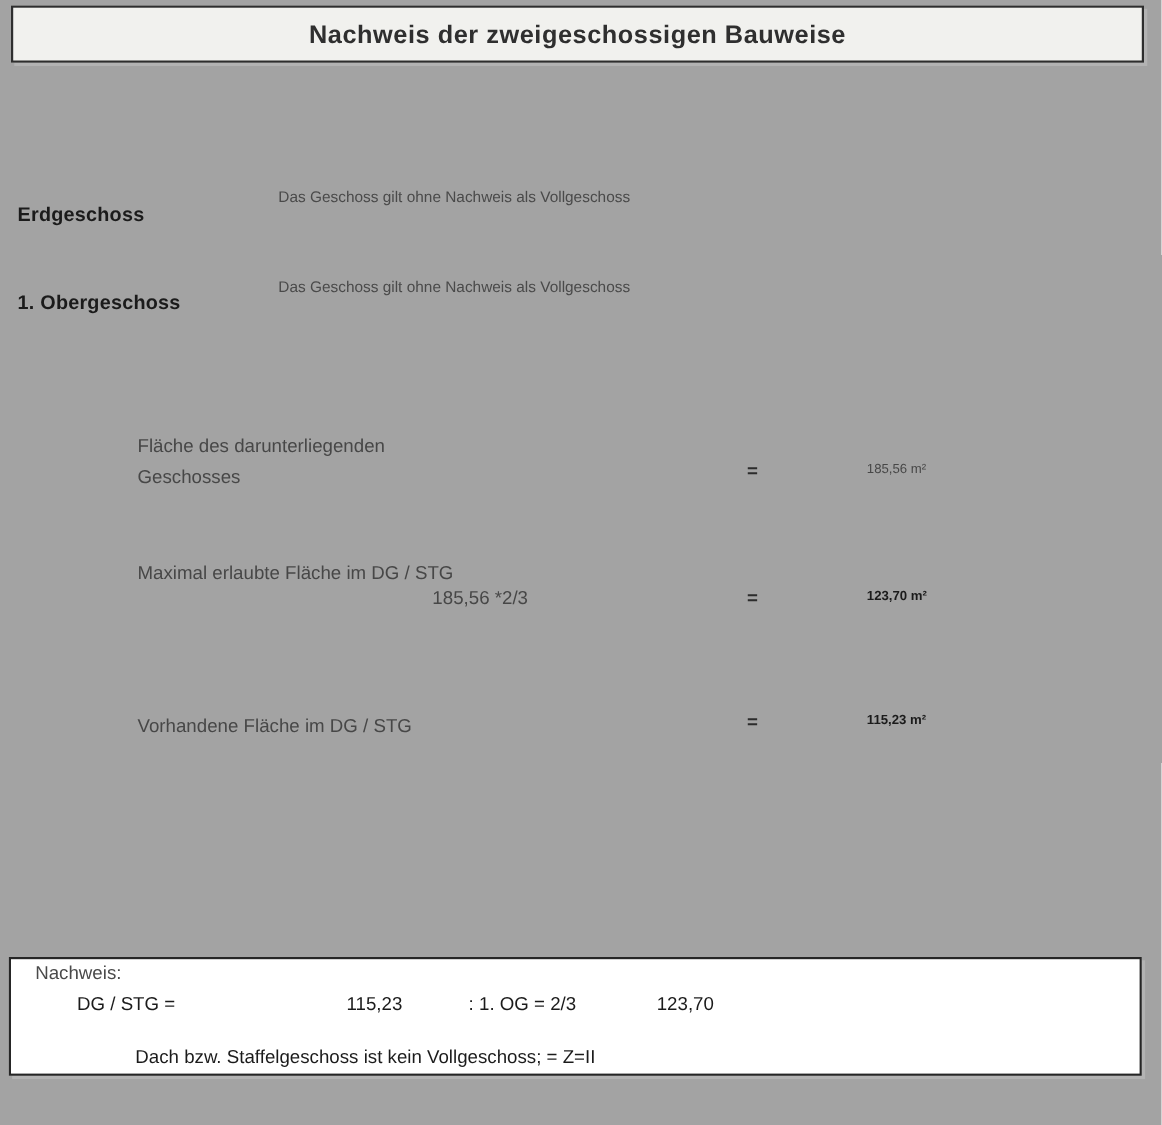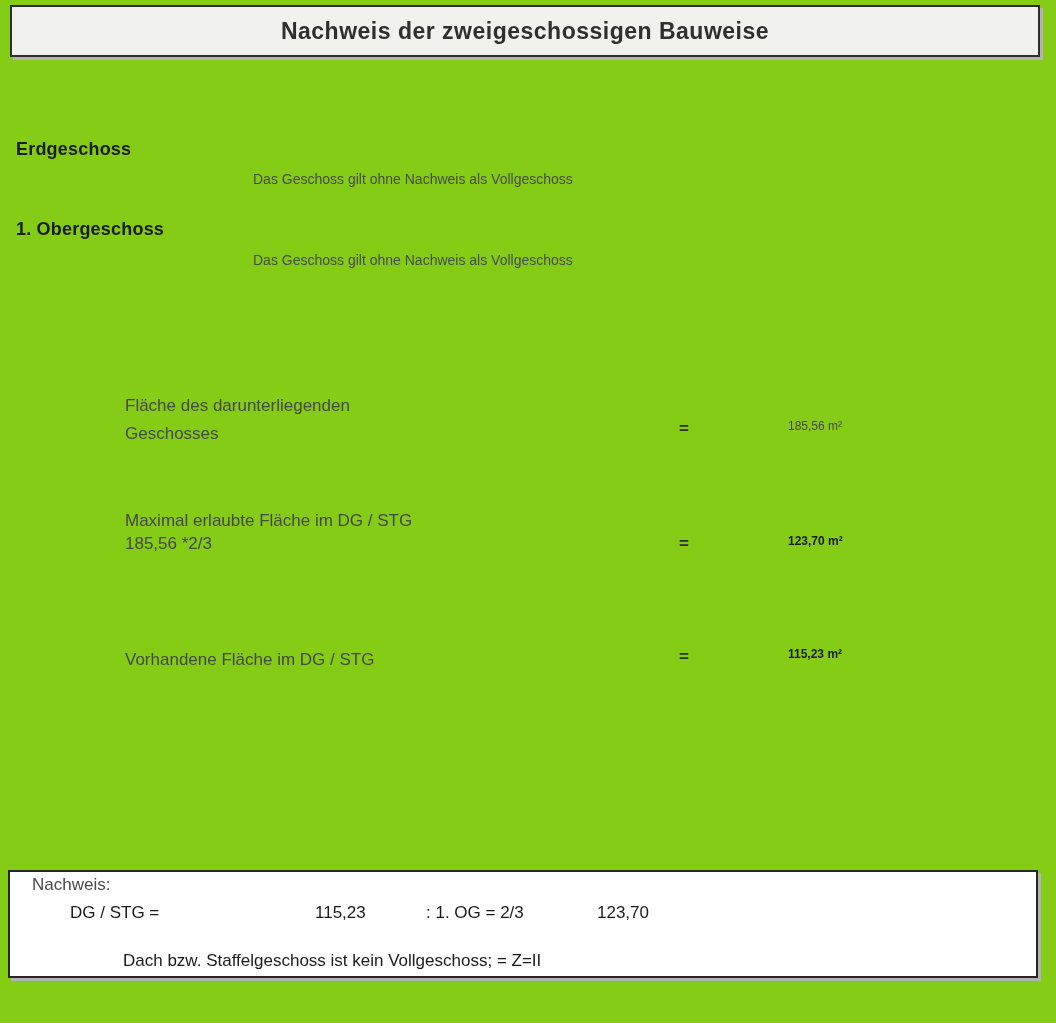--- a/index.html
+++ b/index.html
@@ -1,39 +1,40 @@
 <!DOCTYPE html>
 <html><head>
 <meta charset="utf-8">
 <style>
   html,body{margin:0;padding:0;background:#ffffff;}
   .page{
     position:relative;
     width:1056px;height:1023px;
-    background:#84cc16;
+    background:#a3a3a3;
     font-family:"Liberation Sans", sans-serif;
     color:#3f3f3f;
     overflow:hidden;
   }
   
   .title-box{
     position:absolute;left:10px;top:5px;width:1026px;height:48px;
     background:#f1f1ee;
     border:2px solid #2e2e2e;
     box-shadow:3px 3px 0 #b3b3b3;
     display:flex;align-items:center;justify-content:center;
   }
   .title-box .title-text{
     font-size:23px;font-weight:bold;color:#2f2f2f;letter-spacing:0.5px;
   }
   
   .sec-heading{
     position:absolute;left:16px;
     font-size:18px;font-weight:bold;color:#1b1b1b;letter-spacing:0.2px;
     white-space:nowrap;
+    margin-top:46px;
   }
   .sec1{top:139px;}
   .sec2{top:219px;}
   .sec3{top:323px;}
   
   .note{
     position:absolute;left:253px;
     font-size:14px;color:#4a4a4a;white-space:nowrap;
   }
   .n1{top:171px;}
@@ -41,21 +42,21 @@
   
   .lbl{
     position:absolute;left:125px;width:360px;
     font-size:17px;color:#474747;line-height:28px;
   }
   .r1{top:392px;}
   .r2{top:507px;}
   .r3{top:646px;}
   .formula{
     position:absolute;left:125px;top:534px;width:355px;
-    font-size:17px;color:#474747;text-align:left;
+    font-size:17px;color:#474747;text-align:right;
   }
   .eq{
     position:absolute;left:679px;width:24px;
     font-size:17px;color:#2c2c2c;font-weight:bold;
   }
   .e1{top:419px;}
   .e2{top:534px;}
   .e3{top:647px;}
   .val{
     position:absolute;left:788px;width:152px;

